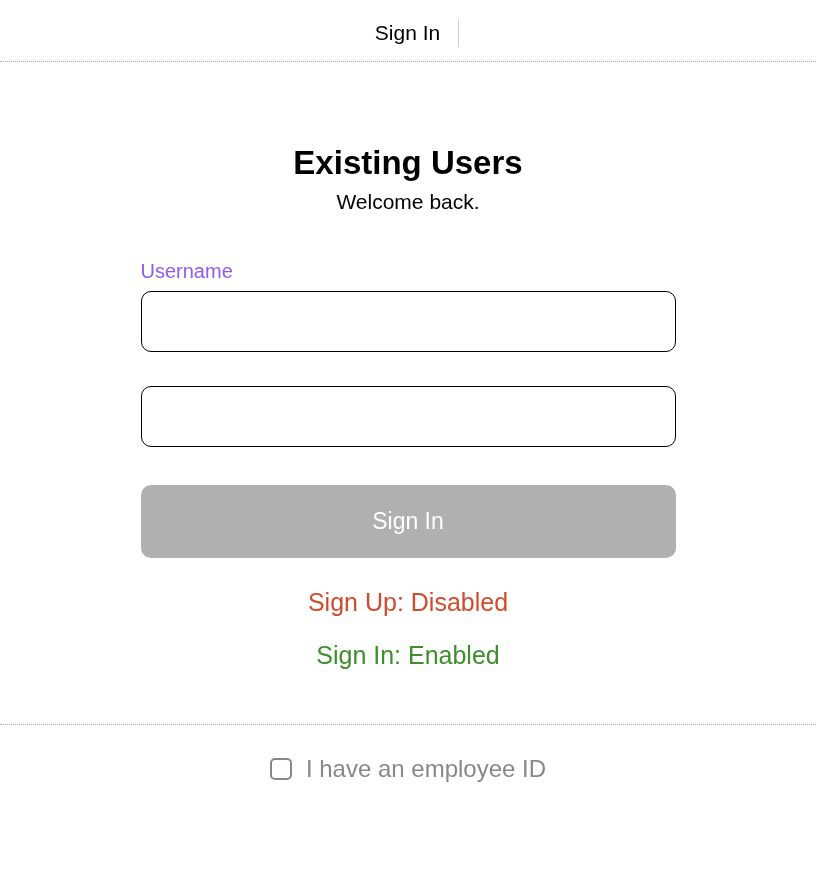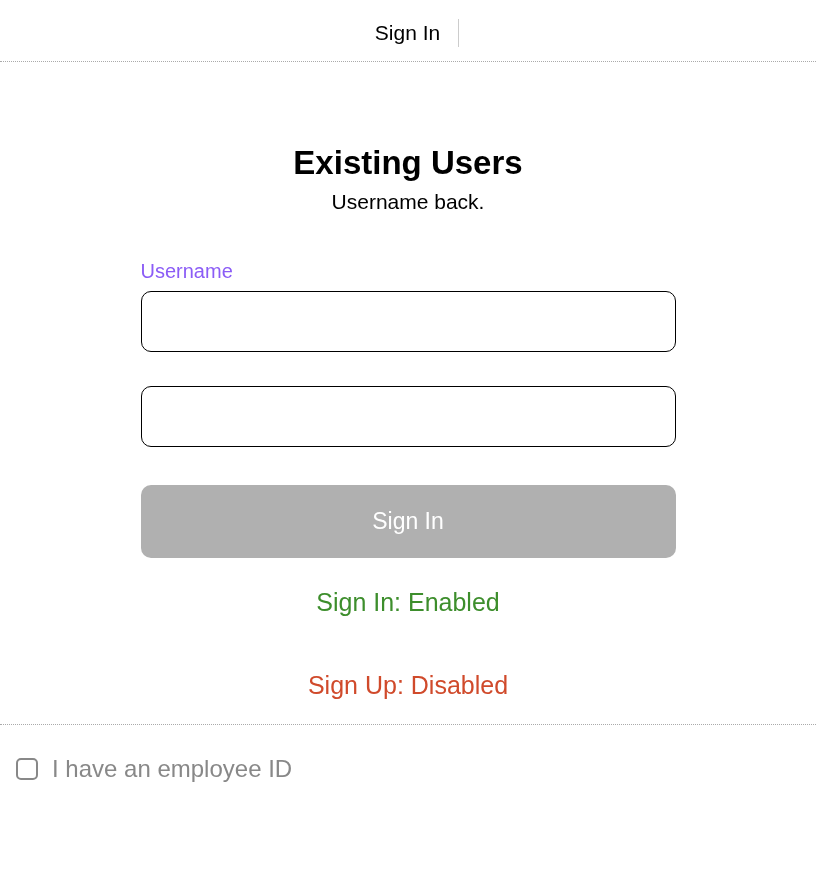--- a/index.html
+++ b/index.html
@@ -112,25 +112,24 @@
       margin-bottom: 24px;
     }
     
     .bottom-divider {
       border-top: 1px dotted #aaa;
       width: 100%;
     }
     
     .employee-row {
       display: flex;
-      justify-content: flex-start;
+      justify-content: center;
       align-items: center;
       padding-top: 30px;
       gap: 14px;
-      margin-left: 16px;
     }
     
     .employee-checkbox {
       width: 22px;
       height: 22px;
       border: 2px solid #888;
       border-radius: 5px;
       background: #fff;
       cursor: pointer;
       appearance: none;
@@ -145,32 +144,32 @@
 </head>
 <body>
 
 <div class="tab-bar">
   <div class="tab">Sign In</div>
   <div class="tab-divider"></div>
 </div>
 
 <div class="form-container">
   <h1 class="form-title">Existing Users</h1>
-  <p class="form-subtitle">Username back.</p>
+  <p class="form-subtitle">Welcome back.</p>
 
   <div class="form-inner">
     <label class="field-label">Username</label>
     <input type="text" class="field-input" value="" style="">
     
     <input type="password" class="field-input" value="" style="">
     
     <button class="submit-button">Sign In</button>
     
+    <div class="status-line status-disabled">Sign Up: Disabled</div>
     <div class="status-line status-enabled">Sign In: Enabled</div>
-    <div class="status-line status-disabled">Sign Up: Disabled</div>
   </div>
 </div>
 
 <div class="bottom-divider"></div>
 
 <div class="employee-row">
   <input type="checkbox" class="employee-checkbox" style="">
   <span class="employee-label">I have an employee ID</span>
 </div>
 

